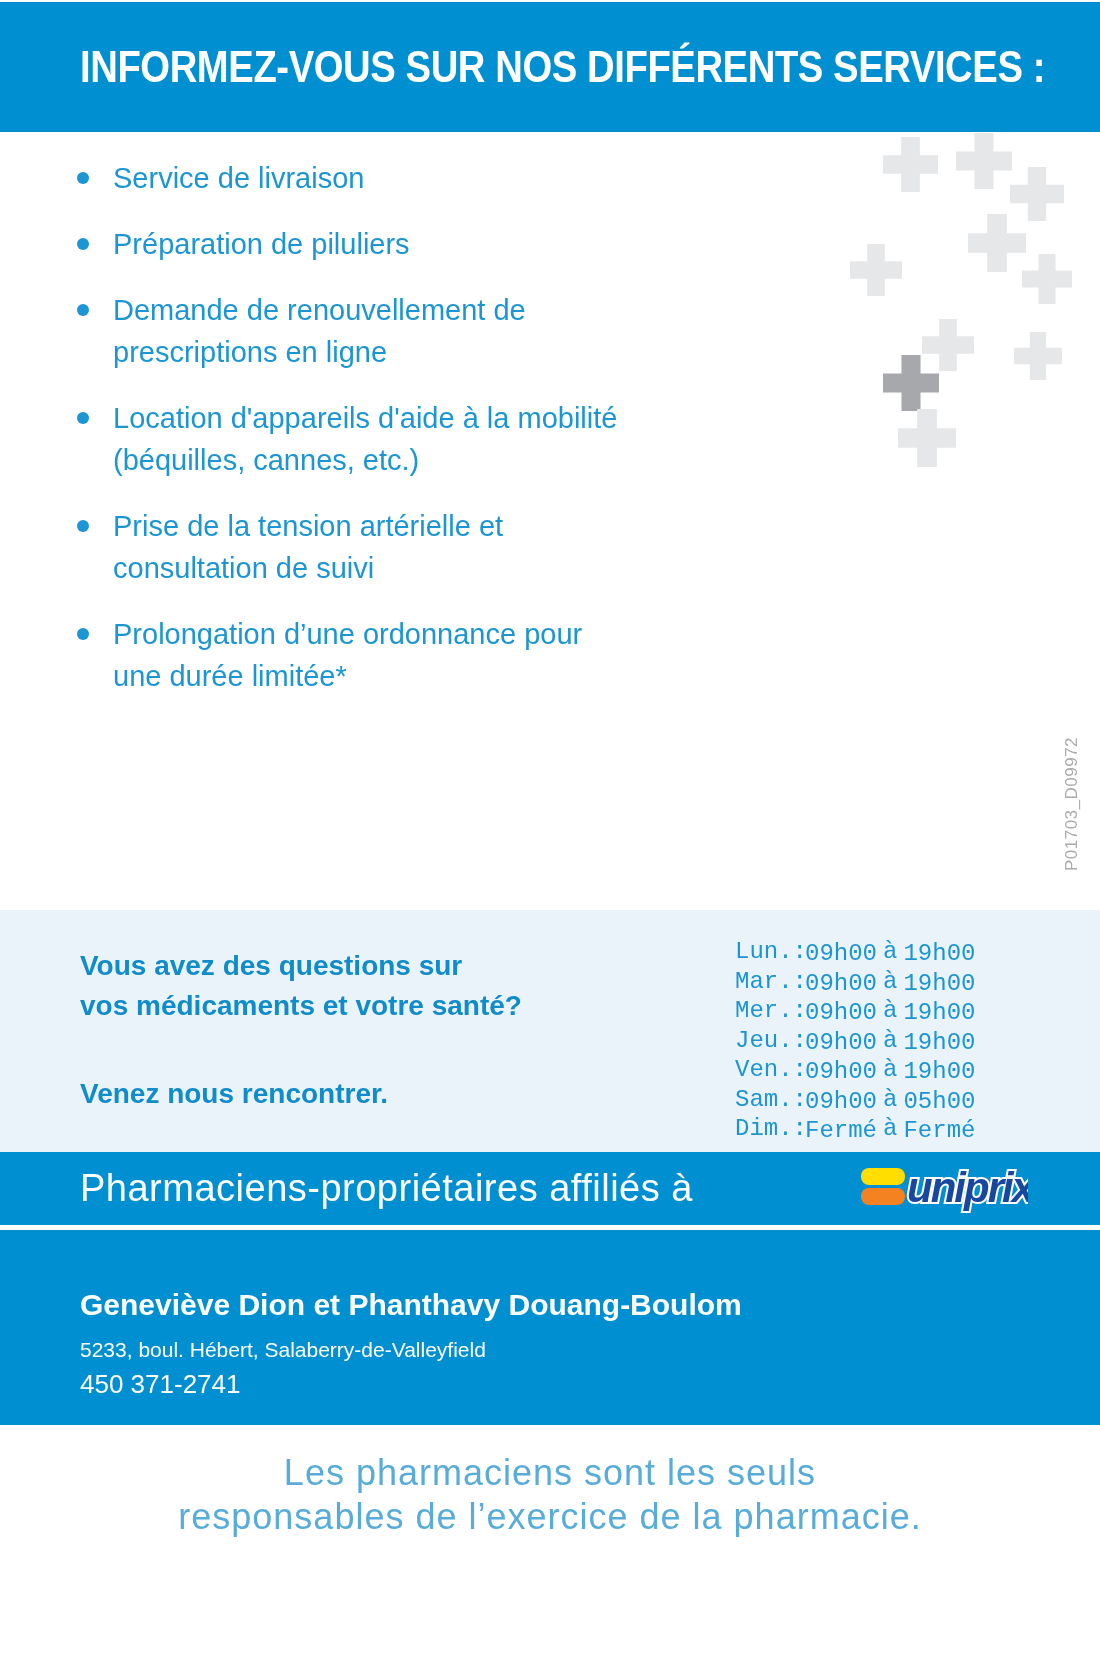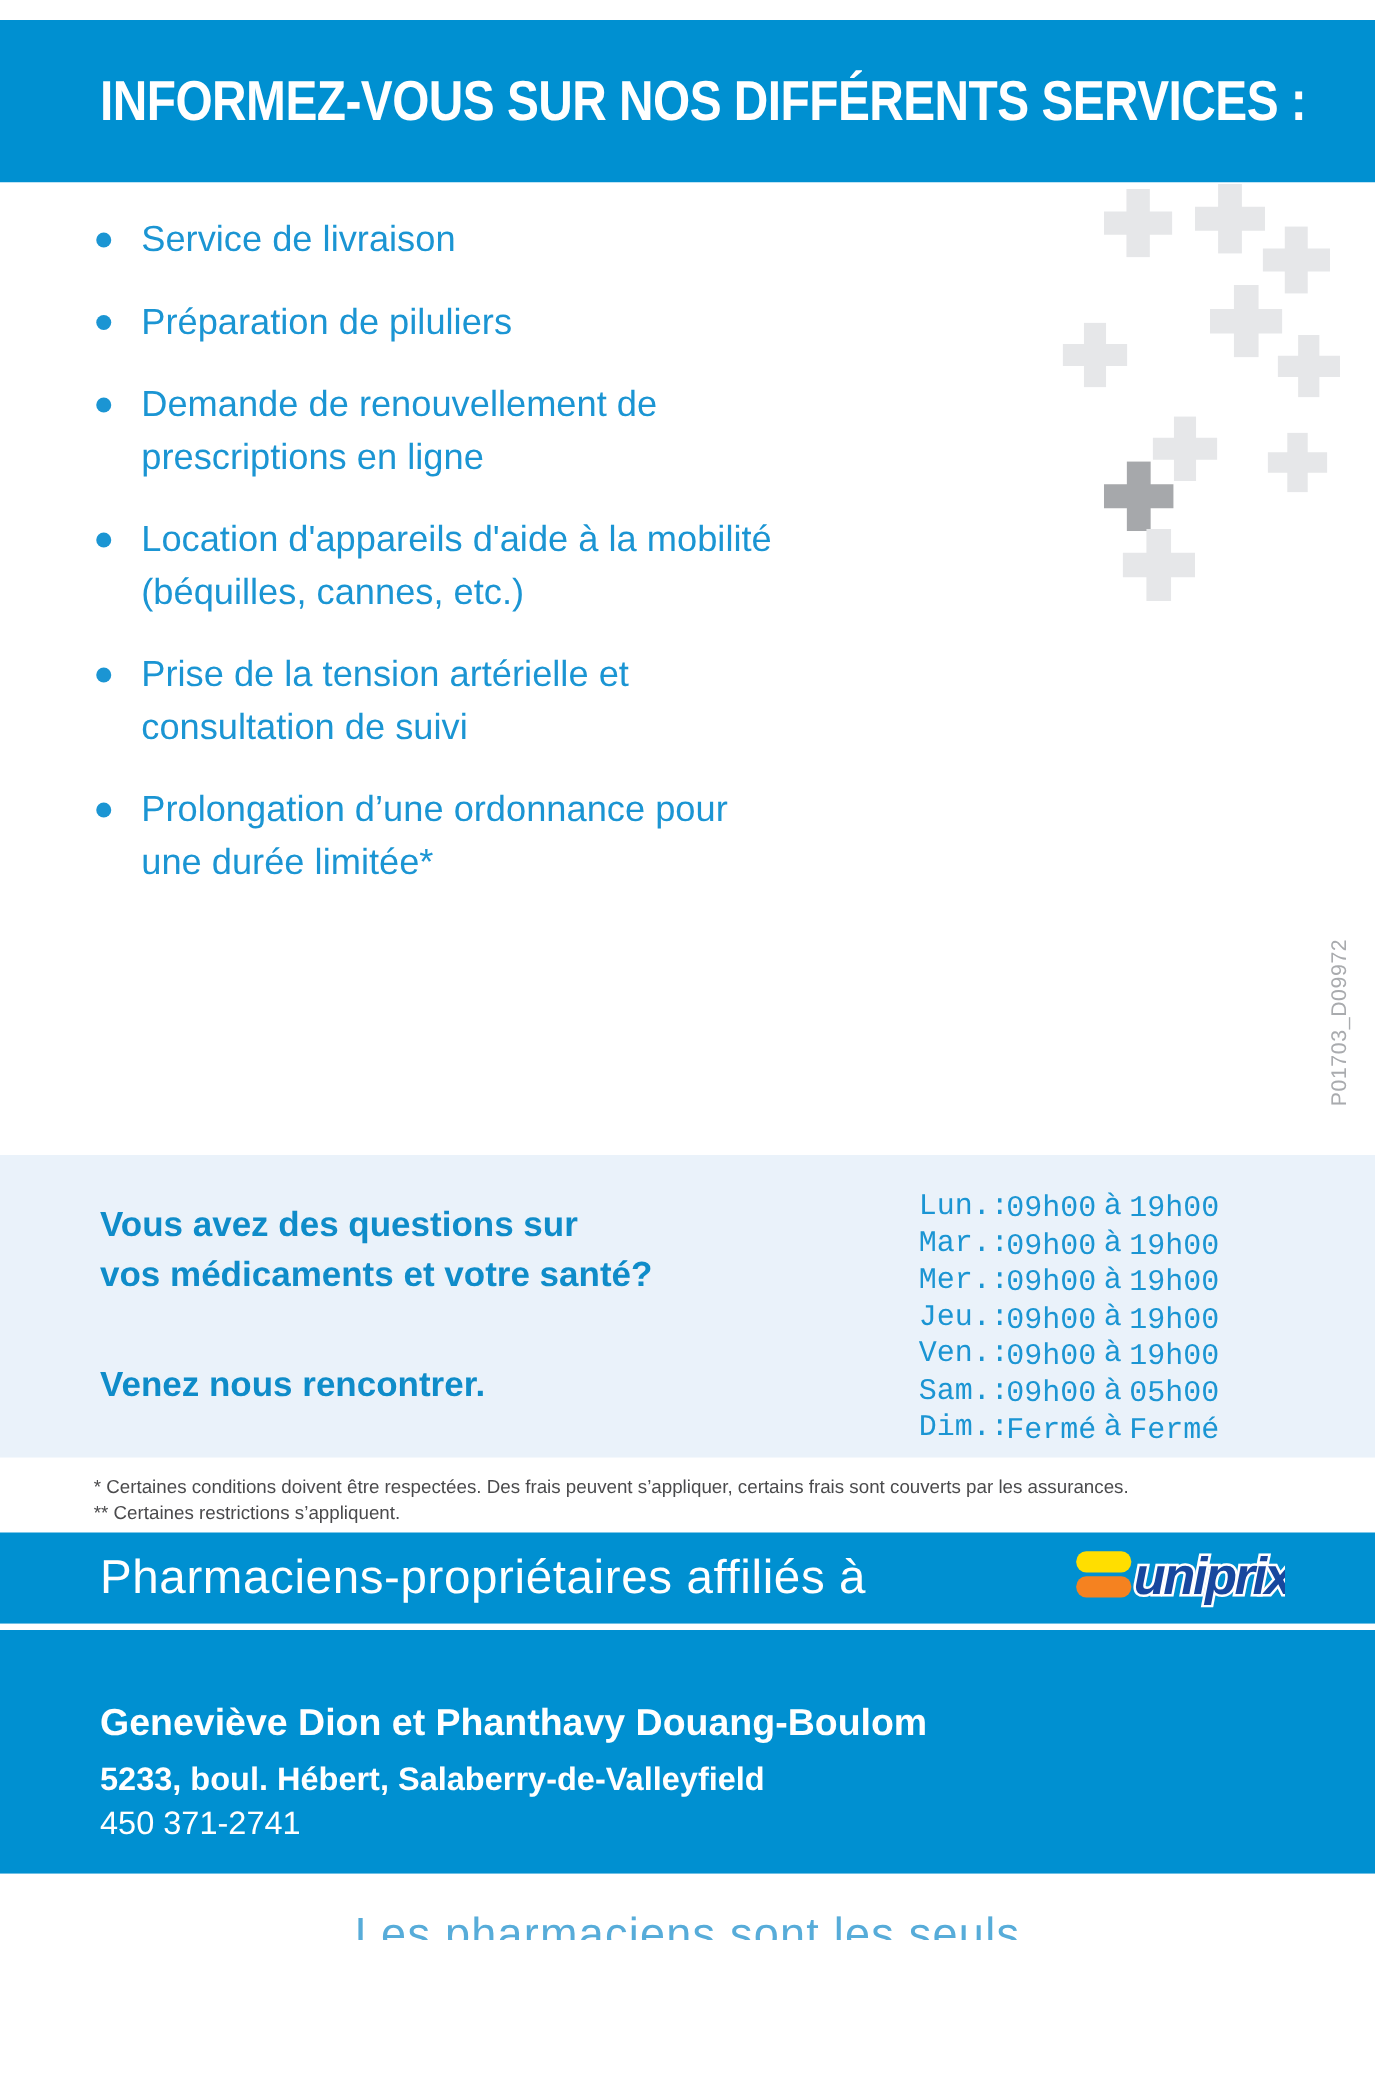--- a/index.html
+++ b/index.html
@@ -1,18 +1,18 @@
 <!DOCTYPE html>
 <html><head>
 <meta charset="utf-8">
 <style>
   * { margin:0; padding:0; box-sizing:border-box; }
   html,body { background:#ffffff; }
   body { font-family:"Liberation Sans", sans-serif; }
-  .page { position:relative; width:1100px; height:1536px; margin:16px auto; background:#ffffff; overflow:hidden; }
+  .page { position:relative; width:1100px; height:1536px; margin:2px auto; background:#ffffff; overflow:hidden; }
 
   
   .header-band { height:130px; background:#0090D1; display:flex; align-items:center; padding-left:80px; }
   .header-band h1 {
     color:#ffffff; font-size:45px; font-weight:700; letter-spacing:-0.5px;
     display:inline-block; transform:scaleX(0.85); transform-origin:left center; white-space:nowrap;
   }
 
   
   .content { position:relative; height:778px; background:#ffffff; }
@@ -60,21 +60,21 @@
 
   
   .affil-band { height:73px; background:#0090D1; display:flex; align-items:center; padding:0 72px 0 80px; }
   .affil-band .affil-text { color:#ffffff; font-size:38px; font-weight:400; letter-spacing:0.5px; }
   .affil-logo { margin-left:auto; }
   .white-line { height:5px; background:#ffffff; }
 
   
   .owners-band { height:195px; background:#0090D1; padding:52px 0 0 80px; color:#ffffff; }
   .owners-name { font-size:30px; font-weight:700; line-height:46px; }
-  .owners-address { font-size:26px; font-weight:700; line-height:35px; margin-top:4px; }
+  .owners-address { font-size:21px; font-weight:400; line-height:35px; margin-top:4px; }
   .owners-phone { font-size:26px; font-weight:400; line-height:35px; }
 
   
   .footer { height:122px; background:#ffffff; padding-top:26px; }
   .footer p { text-align:center; color:#57ACD9; font-size:36px; line-height:44px; letter-spacing:1px; white-space:pre-line; }
 </style>
 </head>
 <body>
 
 <div class="page">
@@ -155,24 +155,20 @@
       </div>
       <div class="hours-row">
         <span class="hours-day">Dim.:</span>
         <span class="hours-val">Fermé</span>
         <span class="hours-sep">à</span>
         <span class="hours-val">Fermé</span>
       </div>
     </div>
   </div>
 
-  <div class="footnotes">
-    <p>* Certaines conditions doivent être respectées. Des frais peuvent s’appliquer, certains frais sont couverts par les assurances.</p>
-    <p>** Certaines restrictions s’appliquent.</p>
-  </div>
 
 
   <div class="affil-band">
     <span class="affil-text">Pharmaciens-propriétaires affiliés à</span>
     <span class="affil-logo">
       <svg width="168" height="52" viewBox="0 0 168 52" aria-hidden="true">
         <rect x="1" y="7" width="44" height="17" rx="8" fill="#FFDE00"></rect>
         <rect x="1" y="27" width="44" height="17" rx="8" fill="#F58220"></rect>
         <text x="47" y="41" font-family="Liberation Sans, sans-serif" font-size="42" font-weight="bold" font-style="italic" letter-spacing="-2" fill="#17479E" stroke="#FFFFFF" stroke-width="4" paint-order="stroke">uniprix</text>
       </svg>

